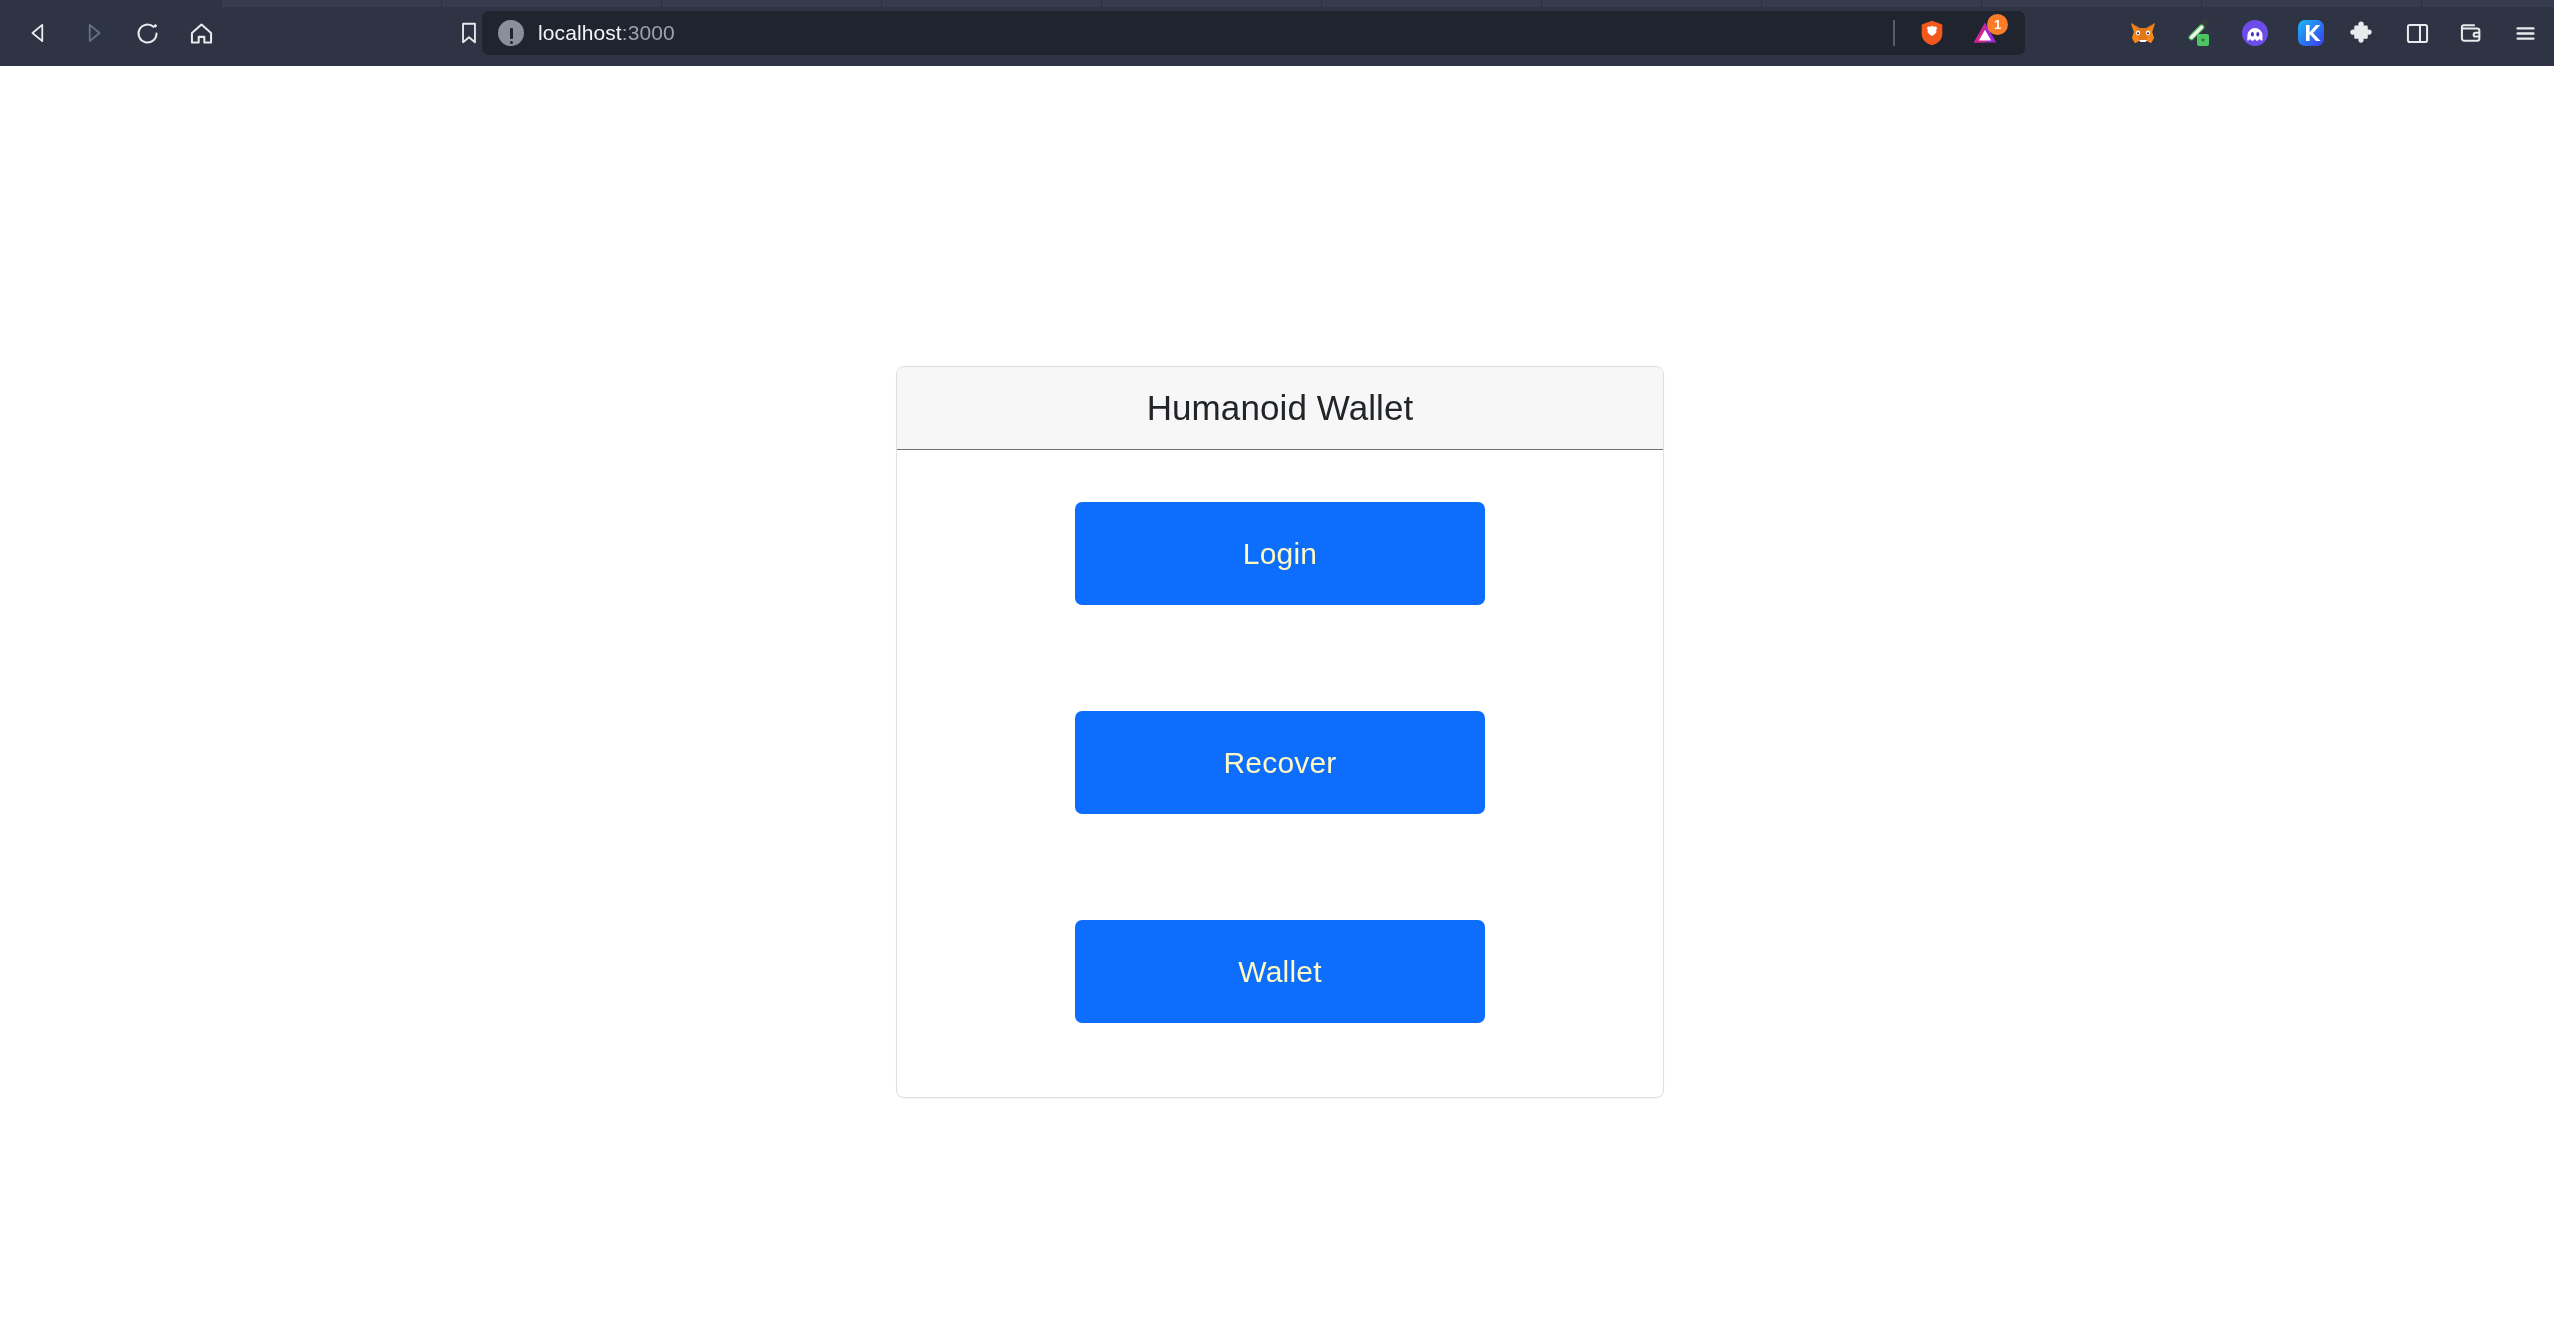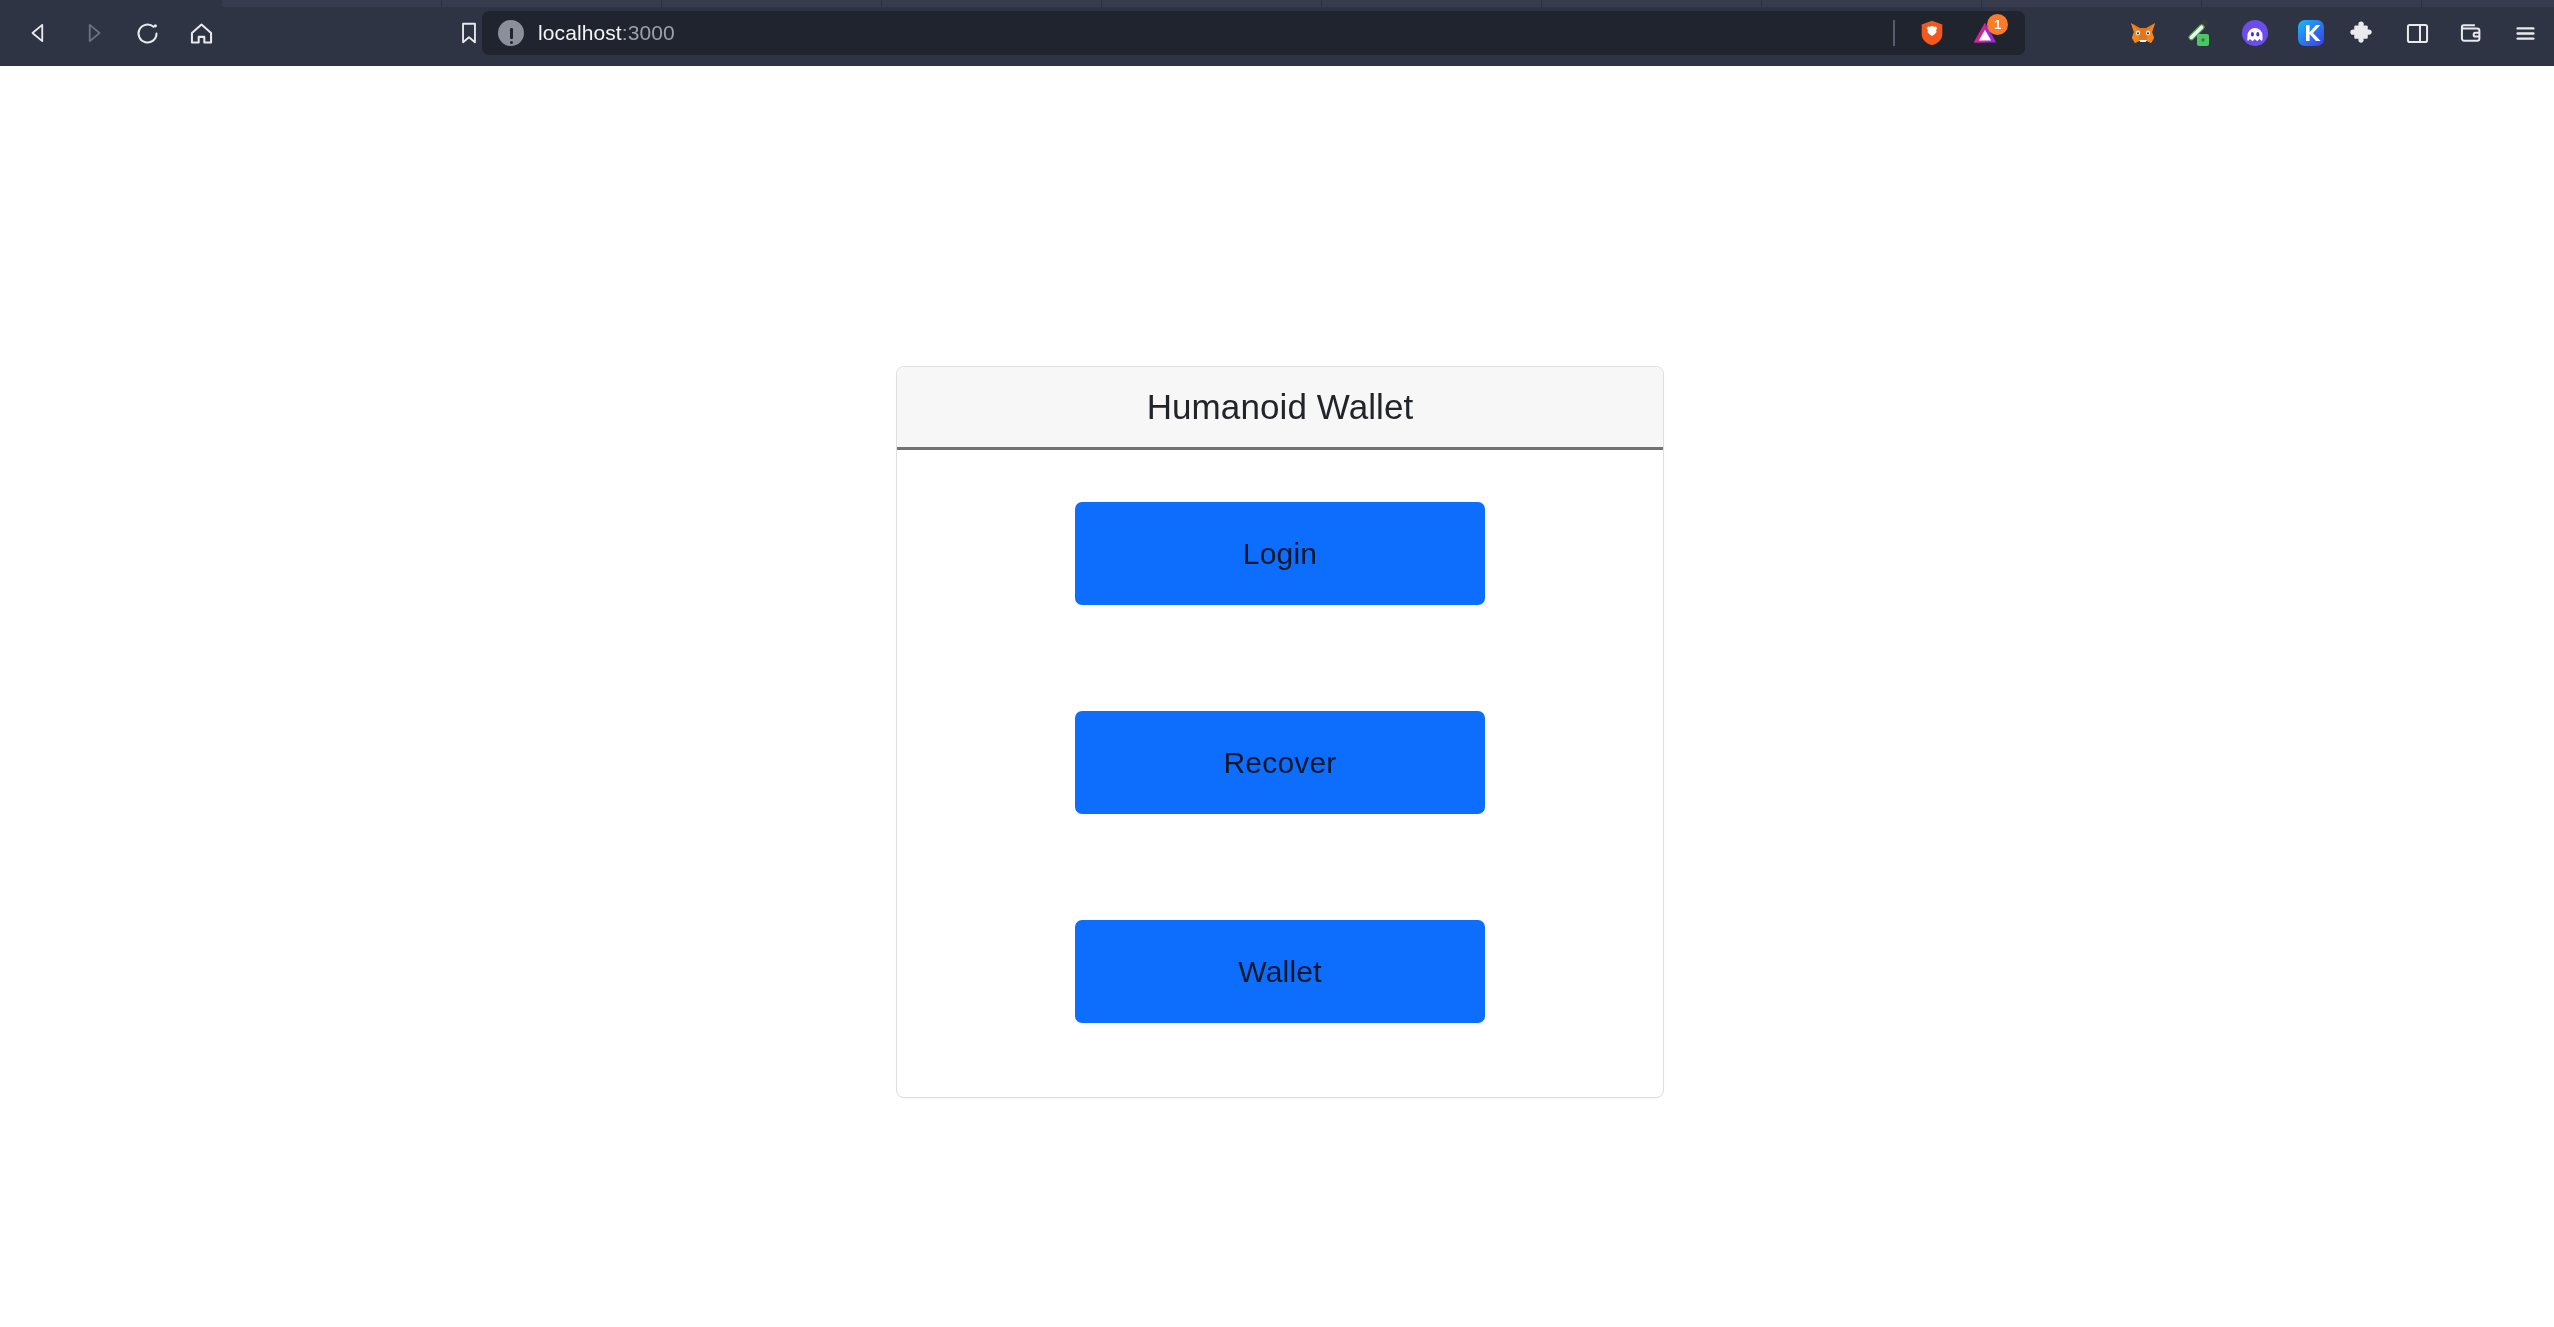--- a/index.html
+++ b/index.html
@@ -113,37 +113,37 @@
     left:896px; top:300px;
     width:768px;
     background:#ffffff;
     border:1px solid #dedede;
     border-radius:8px;
     box-shadow:0 1px 2px rgba(0,0,0,0.03);
     overflow:hidden;
   }
   #card-header {
     background:#f7f7f7;
-    border-bottom:3px solid #737373;
+    border-bottom:1px solid #737373;
     height:83px;
     display:flex; align-items:center; justify-content:center;
   }
   #card-title {
     font-size:35px; color:#212529; font-weight:400;
     letter-spacing:0.1px;
   }
   #card-body {
     padding:52px 0 74px 0;
     display:flex; flex-direction:column; align-items:center;
   }
   .wallet-btn {
     display:block;
     width:410px; height:103px;
     background:#0d6efd;
-    color:#0f172a;
+    color:#fef9c3;
     border:none;
     border-radius:7px;
     font-family:"Liberation Sans", sans-serif;
     font-size:30px; font-weight:400;
     cursor:pointer;
     letter-spacing:0.2px;
   }
   .btn-gap { height:106px; }
 </style>
 </head>

